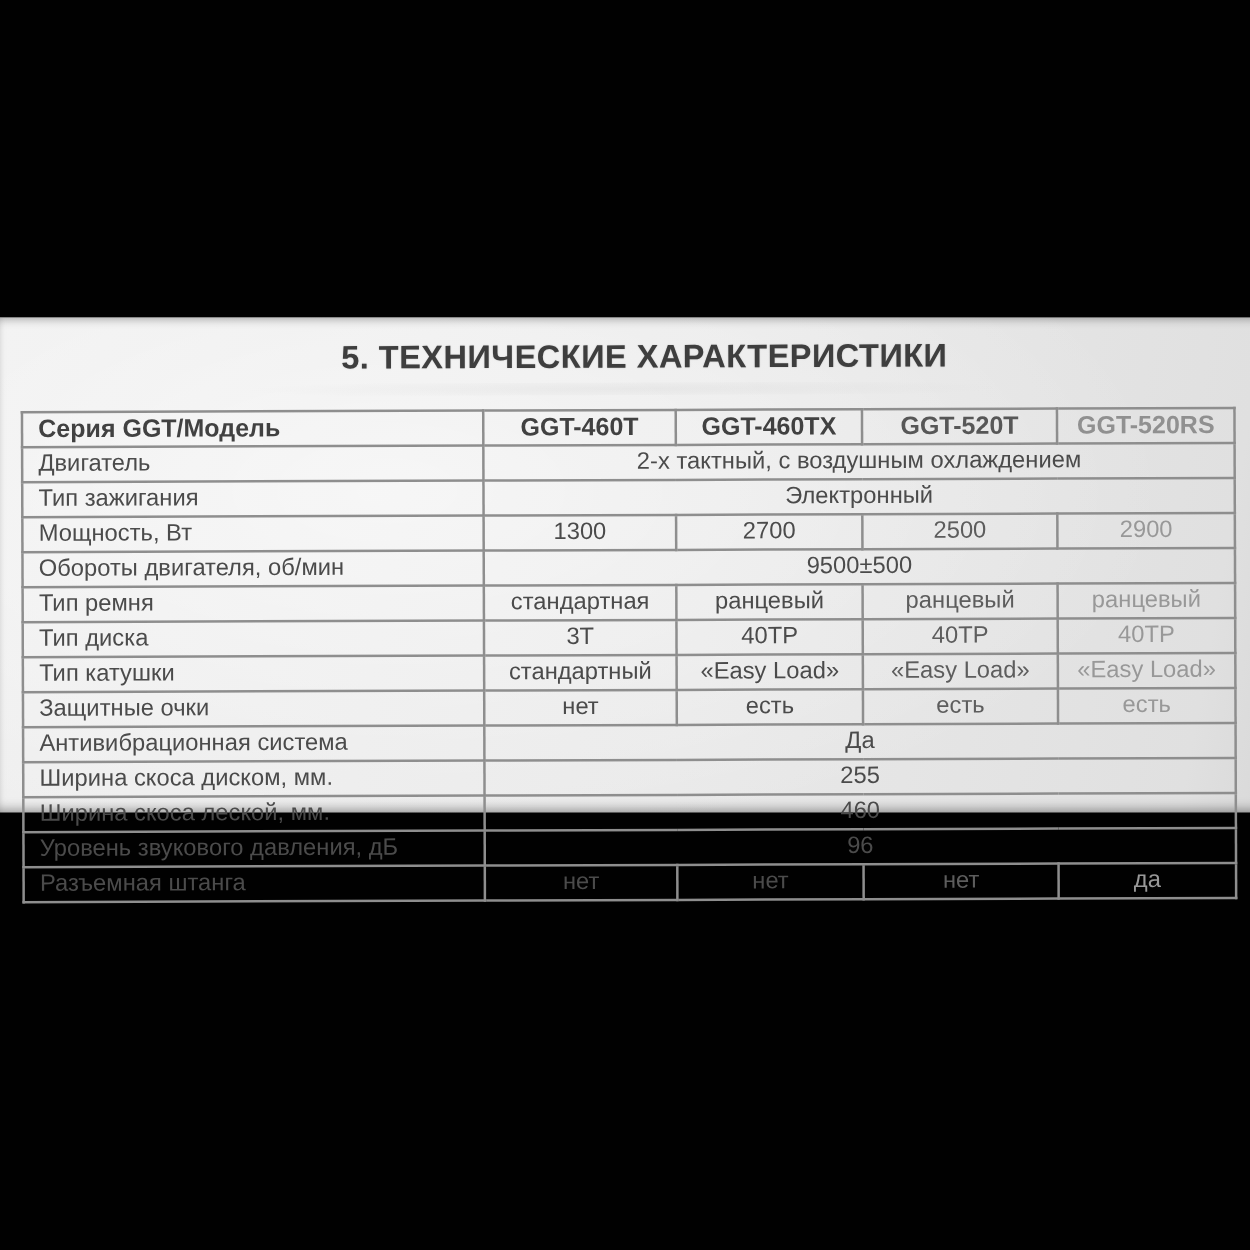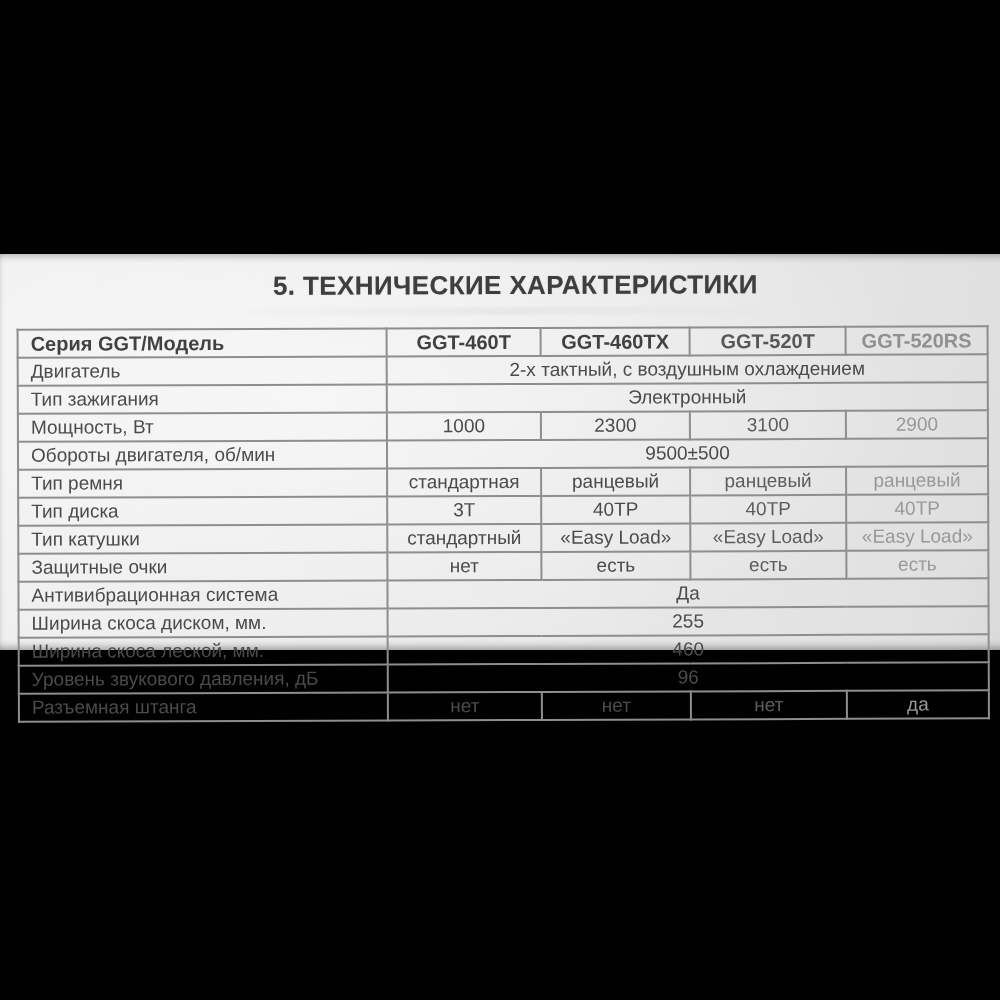--- a/index.html
+++ b/index.html
@@ -123,23 +123,23 @@
           <tr>
             <td class="lbl">Двигатель</td>
             <td class="val" colspan="4">2-х тактный, с воздушным охлаждением</td>
           </tr>
           <tr>
             <td class="lbl">Тип зажигания</td>
             <td class="val" colspan="4">Электронный</td>
           </tr>
           <tr>
             <td class="lbl">Мощность, Вт</td>
-            <td class="val">1000</td>
-            <td class="val">2300</td>
-            <td class="val">3100</td>
+            <td class="val">1300</td>
+            <td class="val">2700</td>
+            <td class="val">2500</td>
             <td class="val">2900</td>
           </tr>
           <tr>
             <td class="lbl">Обороты двигателя, об/мин</td>
             <td class="val" colspan="4">9500±500</td>
           </tr>
           <tr>
             <td class="lbl">Тип ремня</td>
             <td class="val">стандартная</td>
             <td class="val">ранцевый</td>

